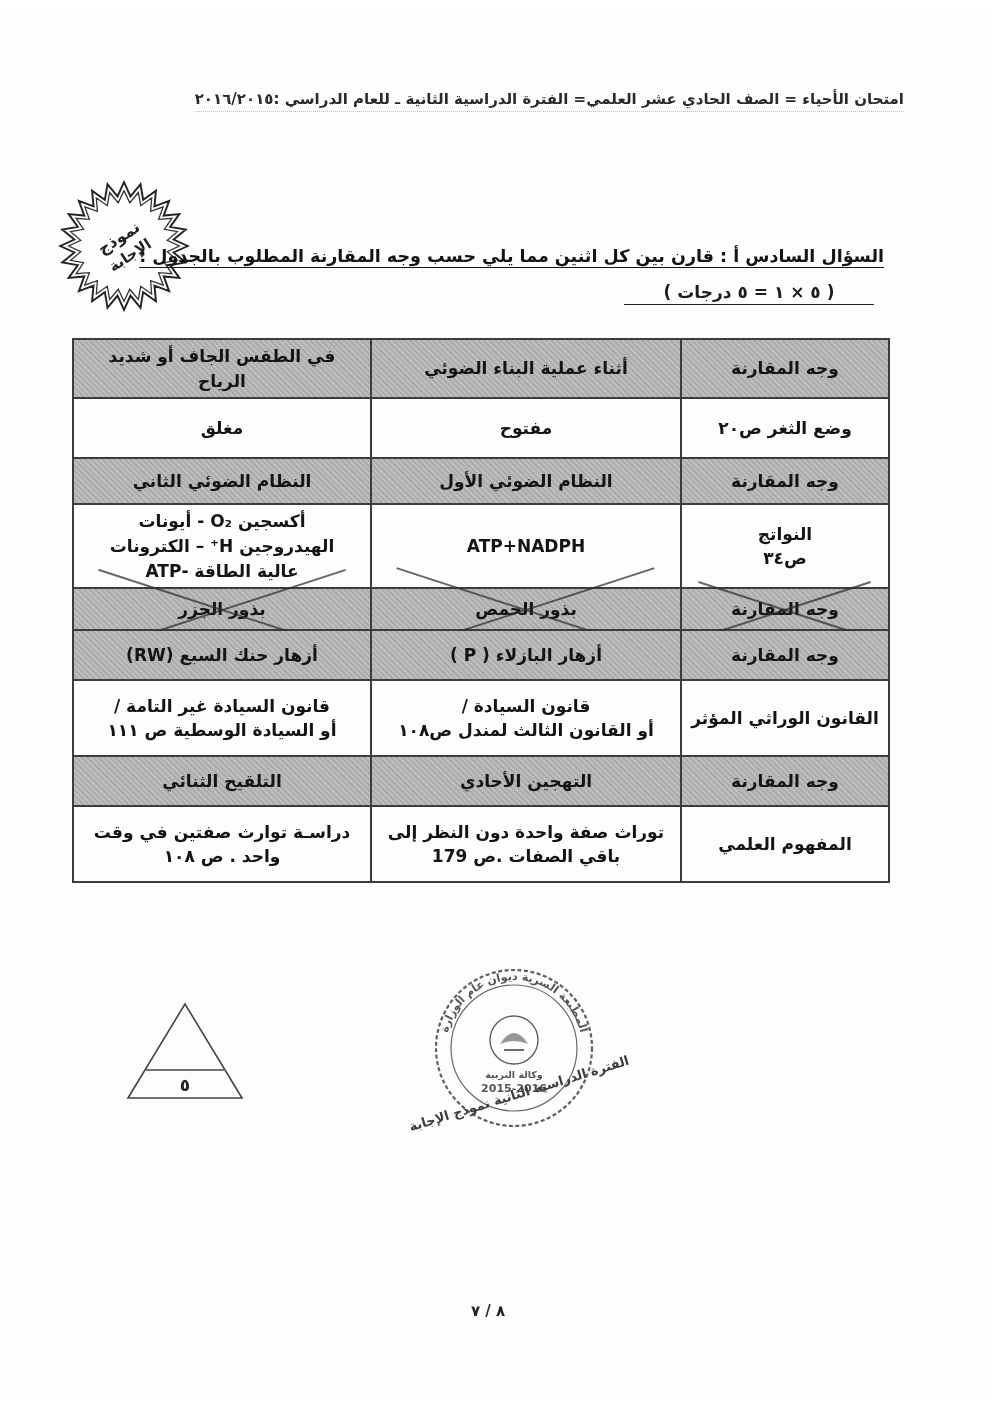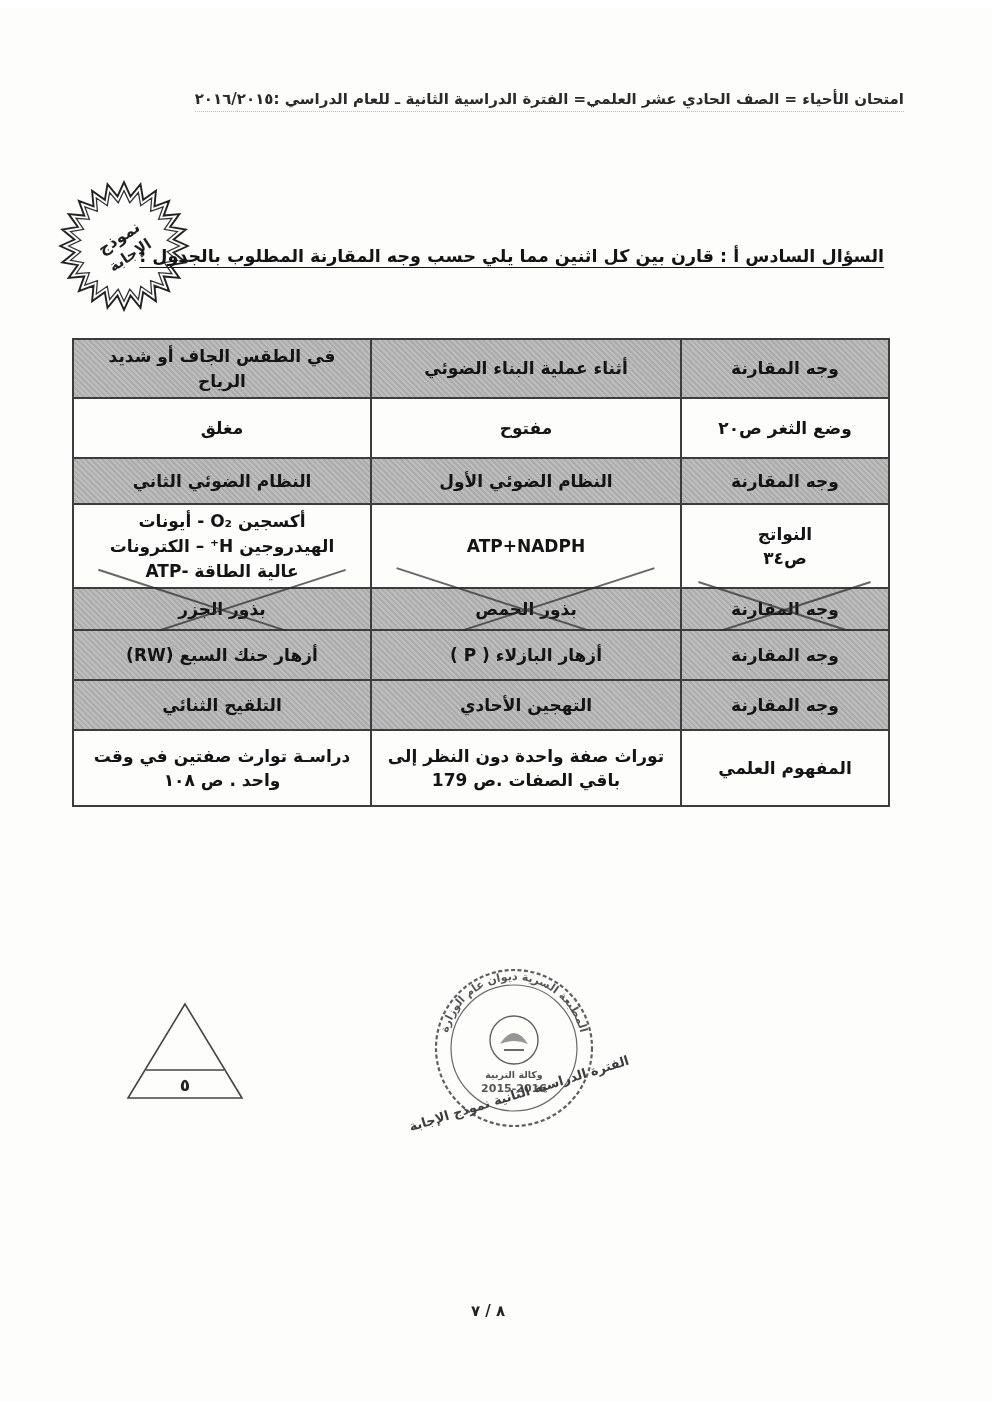--- a/index.html
+++ b/index.html
@@ -74,20 +74,21 @@
   <svg class="badge" viewBox="0 0 124 124">
     <polygon id="badge-star-outer" points="62.0,2.0 68.1,15.4 77.5,4.0 80.0,18.6 92.0,10.0 90.6,24.7 104.4,19.6 99.3,33.4 114.0,32.0 105.4,44.0 120.0,46.5 108.6,55.9 122.0,62.0 108.6,68.1 120.0,77.5 105.4,80.0 114.0,92.0 99.3,90.6 104.4,104.4 90.6,99.3 92.0,114.0 80.0,105.4 77.5,120.0 68.1,108.6 62.0,122.0 55.9,108.6 46.5,120.0 44.0,105.4 32.0,114.0 33.4,99.3 19.6,104.4 24.7,90.6 10.0,92.0 18.6,80.0 4.0,77.5 15.4,68.1 2.0,62.0 15.4,55.9 4.0,46.5 18.6,44.0 10.0,32.0 24.7,33.4 19.6,19.6 33.4,24.7 32.0,10.0 44.0,18.6 46.5,4.0 55.9,15.4" fill="none" stroke="#222" stroke-width="1.8"></polygon>
     <polygon id="badge-star-inner" points="62.0,10.0 67.4,21.4 75.5,11.8 77.7,24.1 88.0,17.0 87.0,29.5 98.8,25.2 94.5,37.0 107.0,36.0 99.9,46.3 112.2,48.5 102.6,56.6 114.0,62.0 102.6,67.4 112.2,75.5 99.9,77.7 107.0,88.0 94.5,87.0 98.8,98.8 87.0,94.5 88.0,107.0 77.7,99.9 75.5,112.2 67.4,102.6 62.0,114.0 56.6,102.6 48.5,112.2 46.3,99.9 36.0,107.0 37.0,94.5 25.2,98.8 29.5,87.0 17.0,88.0 24.1,77.7 11.8,75.5 21.4,67.4 10.0,62.0 21.4,56.6 11.8,48.5 24.1,46.3 17.0,36.0 29.5,37.0 25.2,25.2 37.0,29.5 36.0,17.0 46.3,24.1 48.5,11.8 56.6,21.4" fill="none" stroke="#333" stroke-width="1.2"></polygon>
     <g transform="rotate(-33 62 62)">
       <text x="62" y="58" text-anchor="middle" font-size="15">نموذج</text>
       <text x="62" y="77" text-anchor="middle" font-size="14">الإجابة</text>
     </g>
   </svg>
 
   <div class="q-title">السؤال السادس أ :  قارن بين كل اثنين مما يلي حسب وجه المقارنة المطلوب بالجدول :</div>
+  <div class="q-marks">( ٥ × ١ = ٥ درجات )</div>
 
   <table class="cmp">
     <colgroup>
         <col style="width:208px">
         <col style="width:310px">
         <col style="width:298px">
       </colgroup>
     <tbody>
       <tr class="rh1">
         <td class="gray">وجه المقارنة</td>
@@ -114,20 +115,27 @@
       </tr>
       <tr class="rh5">
         <td class="gray xcell">وجه المقارنة</td>
         <td class="gray xcell">بذور الحمص</td>
         <td class="gray xcell">بذور الجزر</td>
       </tr>
       <tr class="rh7">
         <td class="gray">وجه المقارنة</td>
         <td class="gray">أزهار البازلاء ( P )</td>
         <td class="gray">أزهار حنك السبع (RW)</td>
+      </tr>
+      <tr class="rh8">
+        <td>القانون الوراثي المؤثر</td>
+        <td>قانون السيادة /
+أو القانون الثالث لمندل ص١٠٨</td>
+        <td>قانون السيادة غير التامة /
+أو السيادة الوسطية ص ١١١</td>
       </tr>
       <tr class="rh9">
         <td class="gray">وجه المقارنة</td>
         <td class="gray">التهجين الأحادي</td>
         <td class="gray">التلقيح الثنائي</td>
       </tr>
       <tr class="rh10">
         <td>المفهوم العلمي</td>
         <td>توراث صفة واحدة دون النظر إلى
 باقي الصفات .ص 179</td>

